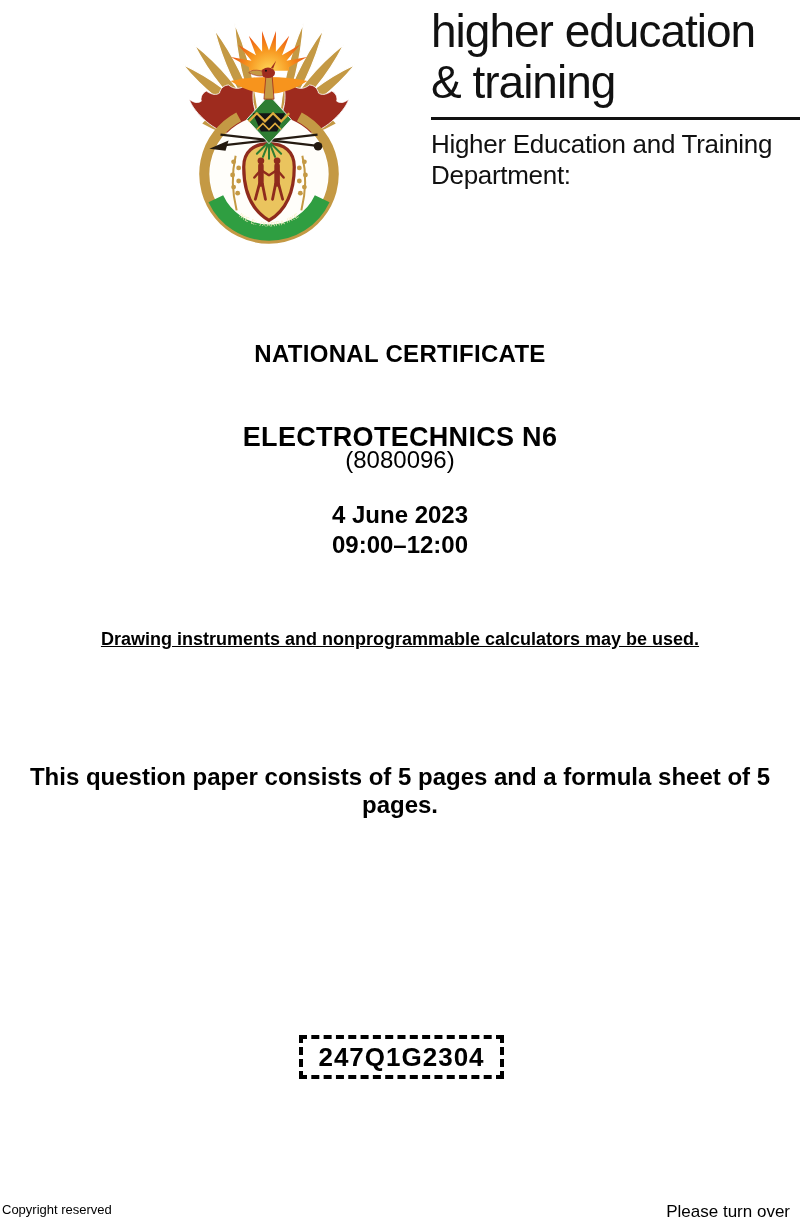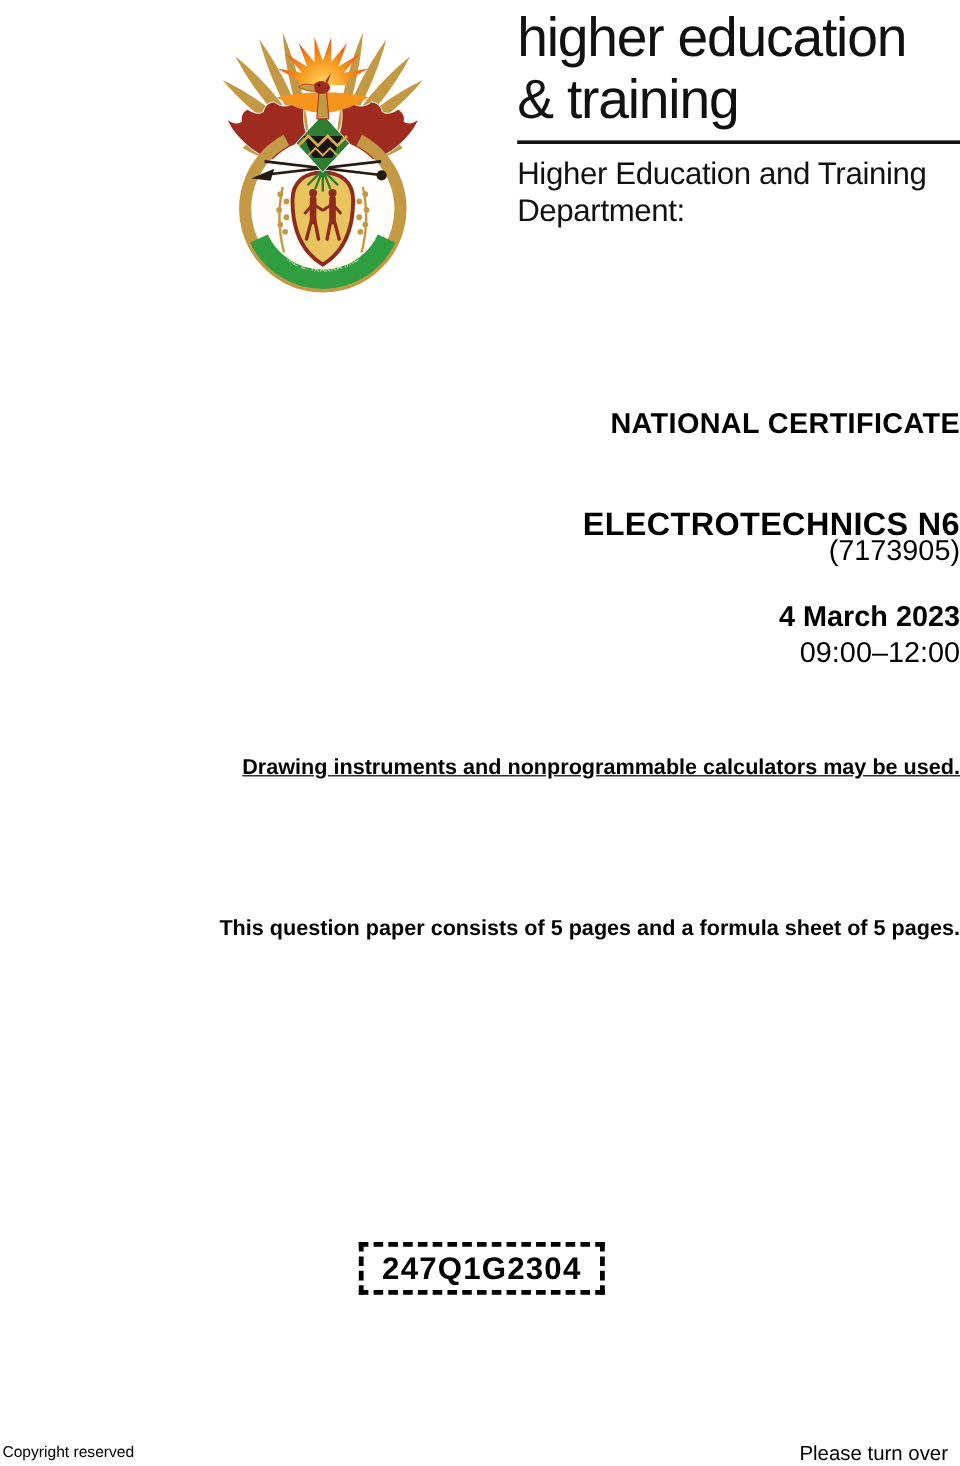--- a/index.html
+++ b/index.html
@@ -11,28 +11,28 @@
   }
   
   .coat { position:absolute; left:178px; top:12px; }
   .logo-block { position:absolute; left:385px; top:6px; width:412px;margin-left:46px; }
   .logo-title { font-size:46px; line-height:51px; letter-spacing:-1px; color:#111; white-space:nowrap; }
   .logo-rule { margin-top:9px; height:3px; background:#111; width:405px; }
   .dept-block { margin-top:9px; }
   .dept-line { font-size:26px; line-height:31px; letter-spacing:-0.3px; color:#111; white-space:nowrap; }
   .country-line { font-size:26px; line-height:31px; font-weight:bold; letter-spacing:-0.5px; color:#111; white-space:nowrap; }
   
-  .center-line { position:absolute; left:0; width:100%; text-align:right; line-height:1.15; }
+  .center-line { position:absolute; left:0; width:100%; text-align:center; line-height:1.15; }
   .cert-title   { top:340px; font-size:24px; font-weight:bold; letter-spacing:0.3px; }
   .subject-title{ top:392px; font-size:27px; font-weight:bold; letter-spacing:0.3px;margin-top:30px; }
   .paper-code   { top:446px; font-size:24px; }
   .exam-date    { top:501px; font-size:24px; font-weight:bold; }
-  .exam-time    { top:531px; font-size:24px; font-weight:normal; }
+  .exam-time    { top:531px; font-size:24px; font-weight:bold; }
   .instruction  { top:629px; font-size:18px; font-weight:bold;text-decoration:underline; }
-  .paper-info   { top:763px; font-size:18px; font-weight:bold; }
+  .paper-info   { top:763px; font-size:24px; font-weight:bold; }
   
   .code-box {
     position:absolute; left:299px; top:1035px; width:205px; height:44px;
     border:4px dashed #000; box-sizing:border-box;
     display:flex; align-items:center; justify-content:center;
   }
   .code-box span { font-size:26px; letter-spacing:1px;font-weight:bold; }
   
   .footer-left  { position:absolute; left:2px;  top:1202px; font-size:13px;text-align:right; }
   .footer-right { position:absolute; right:10px; top:1202px; font-size:17px; }
@@ -126,22 +126,22 @@
     <div class="logo-title">&amp; training</div>
     <div class="logo-rule"></div>
     <div class="dept-block">
       <div class="dept-line">Higher Education and Training</div>
       <div class="dept-line">Department:</div>
     </div>
   </div>
 
   <div class="center-line cert-title">NATIONAL CERTIFICATE</div>
   <div class="center-line subject-title">ELECTROTECHNICS N6</div>
-  <div class="center-line paper-code">(7173905)</div>
-  <div class="center-line exam-date">4 March 2023</div>
+  <div class="center-line paper-code">(8080096)</div>
+  <div class="center-line exam-date">4 June 2023</div>
   <div class="center-line exam-time">09:00–12:00</div>
   <div class="center-line instruction">Drawing instruments and nonprogrammable calculators may be used.</div>
   <div class="center-line paper-info">This question paper consists of 5 pages and a formula sheet of 5 pages.</div>
 
   <div class="code-box">
     <span>247Q1G2304</span>
   </div>
 
   <div class="footer-left">Copyright reserved</div>
   <div class="footer-right">Please turn over</div>

